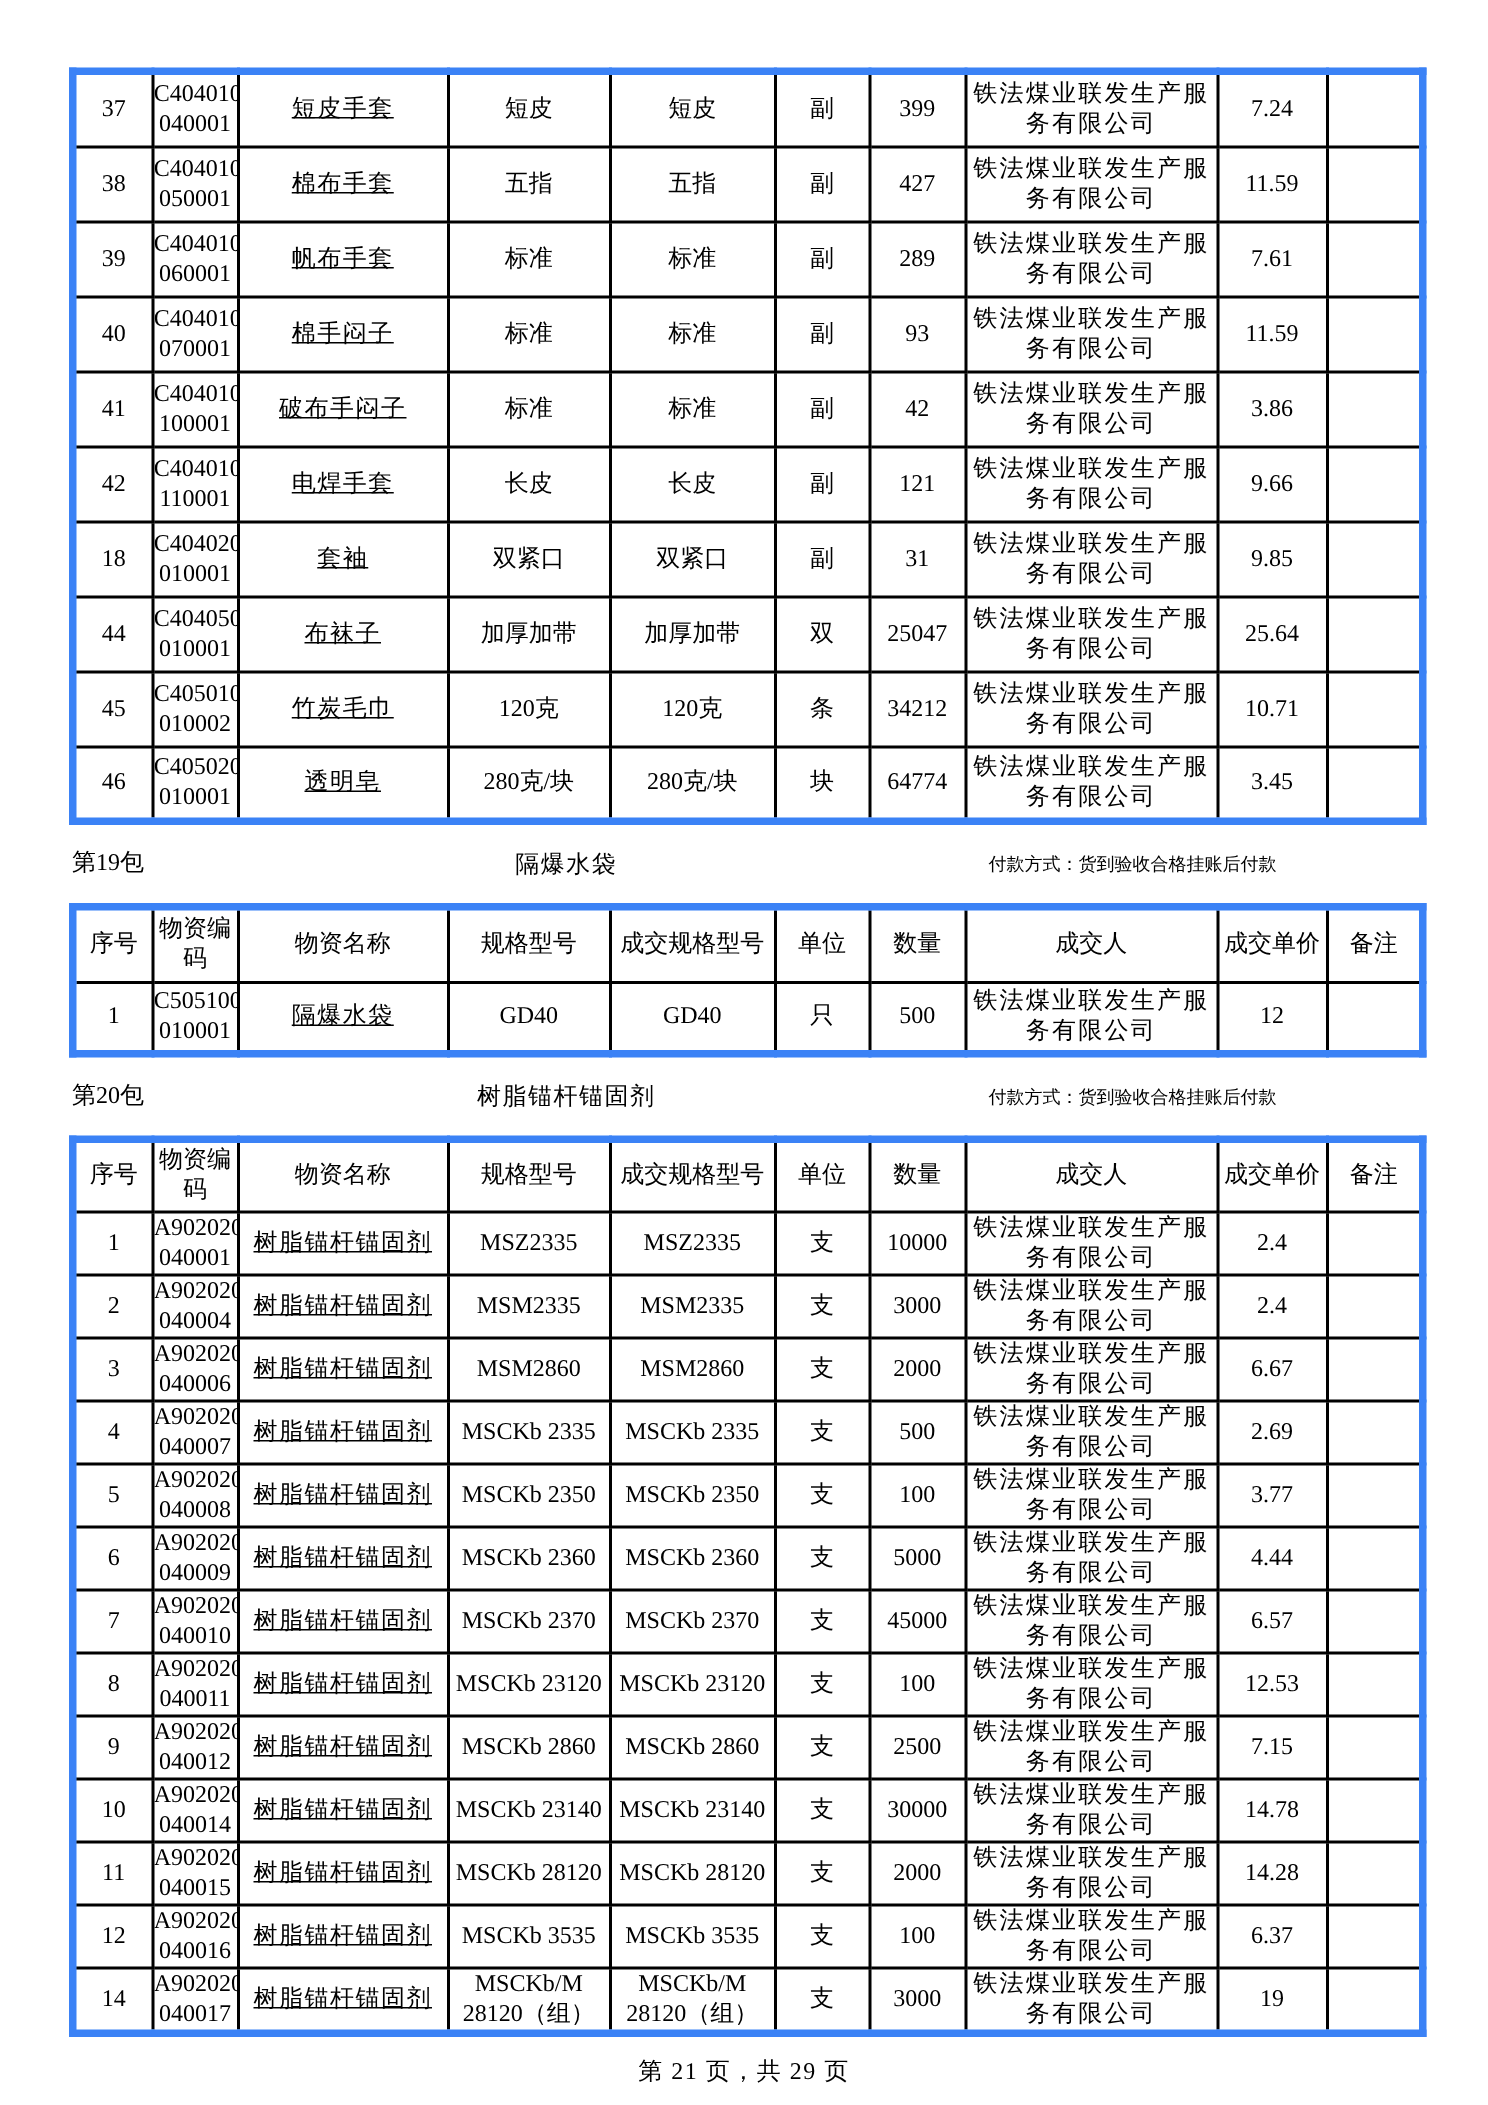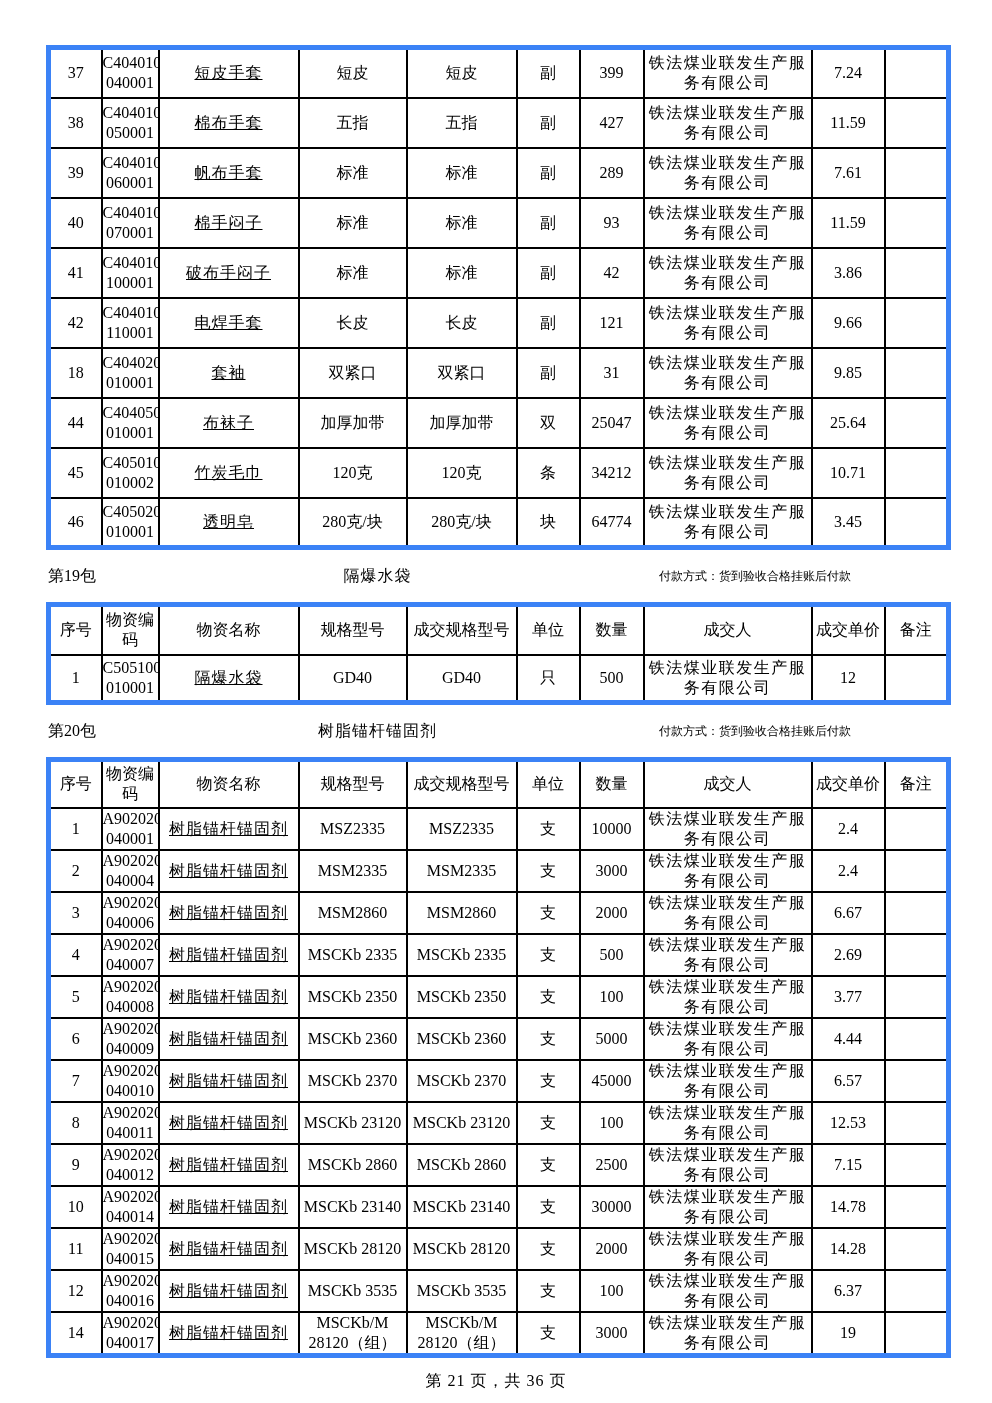--- a/index.html
+++ b/index.html
@@ -465,16 +465,16 @@
             <td class="c-dspec">MSCKb/M 28120（组）</td>
             <td class="c-unit">支</td>
             <td class="c-qty">3000</td>
             <td class="c-vendor">铁法煤业联发生产服务有限公司</td>
             <td class="c-price">19</td>
             <td class="c-note"></td>
           </tr>
         </tbody>
     </table>
 
-    <div class="footer">第 21 页，共 36 页</div>
+    <div class="footer">第 21 页，共 29 页</div>
 
   </div>
 </div>
 
 </body></html>

